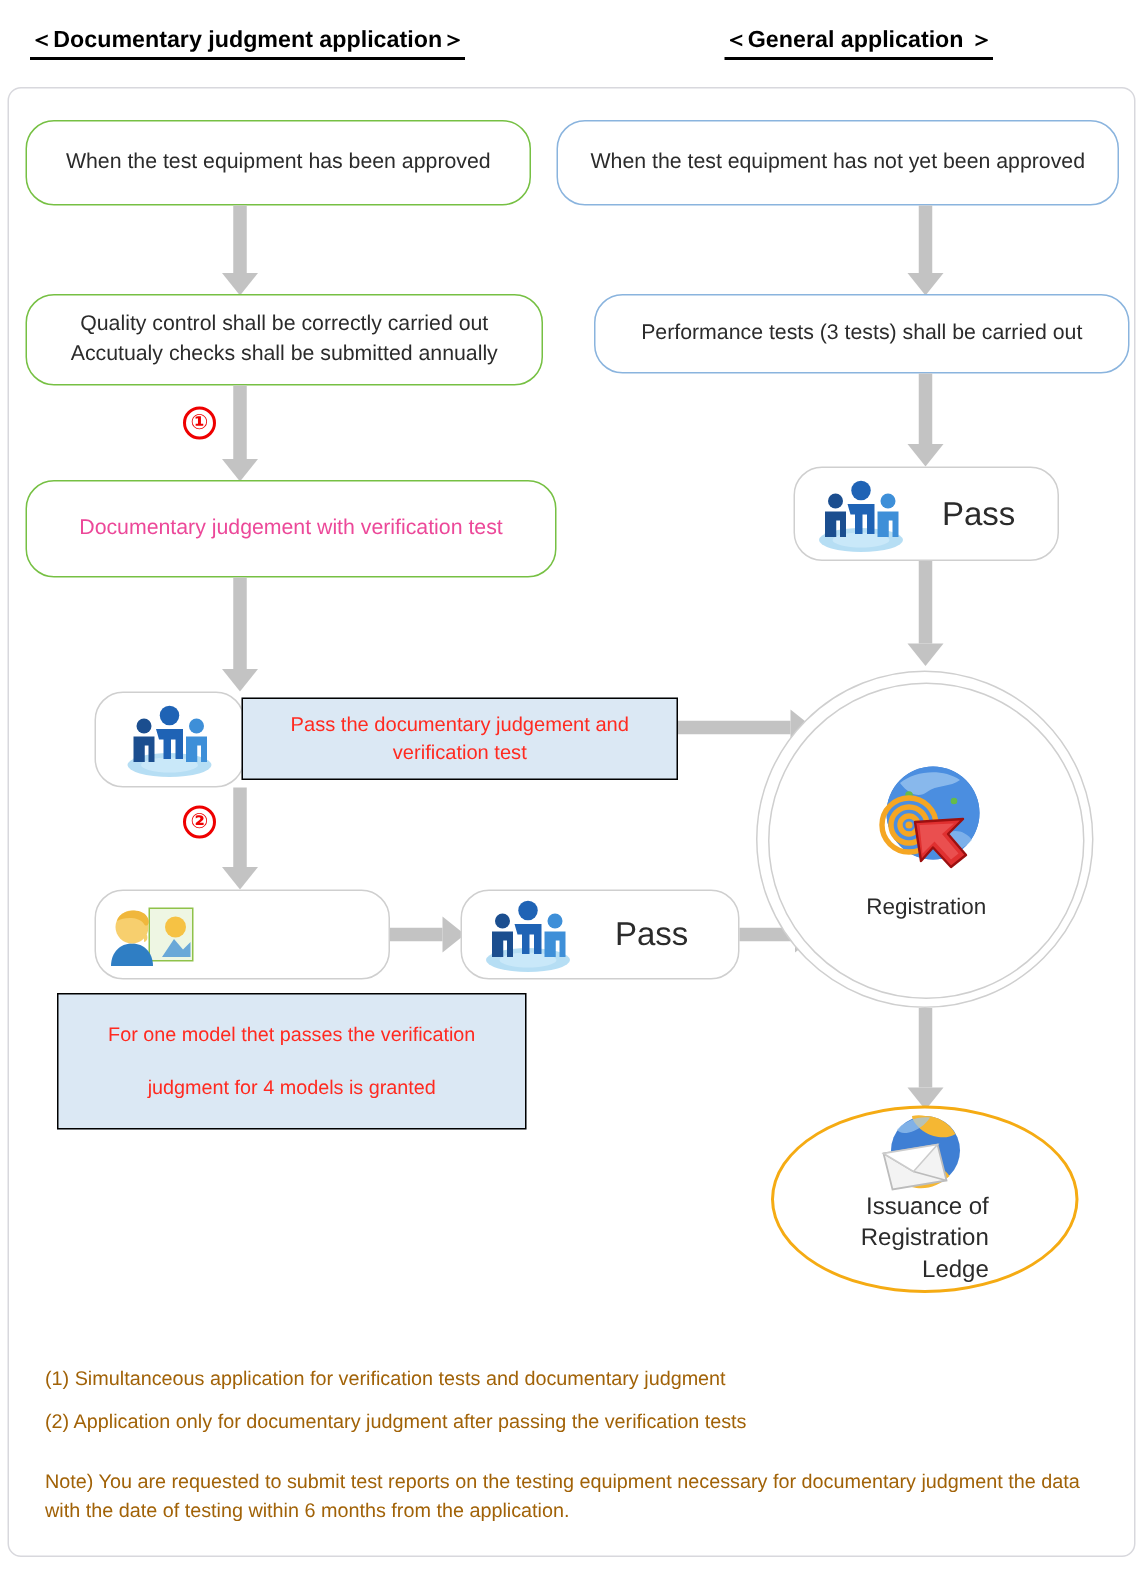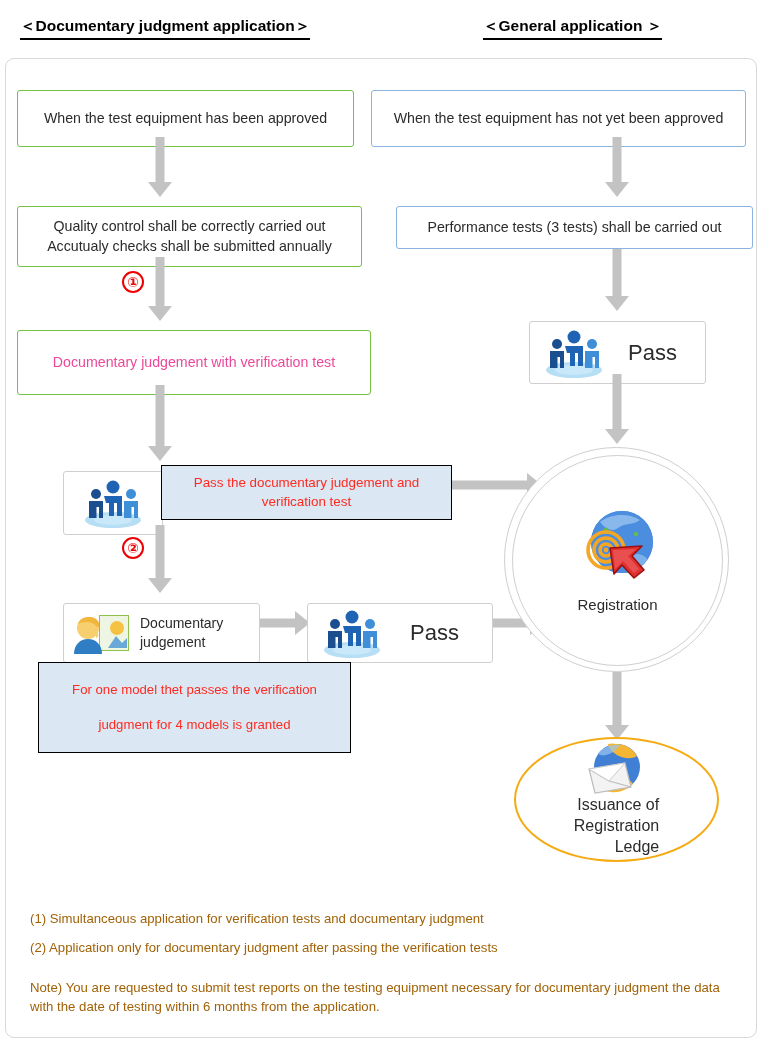--- a/index.html
+++ b/index.html
@@ -18,23 +18,23 @@
   }
 
   
   #outer-frame{
     left:5px;top:58px;width:752px;height:980px;
     border:1px solid #d8d8dd;border-radius:9px;background:#fff;
   }
 
   
   .box{
-    border-radius:3px;background:#fff;
+    border-radius:19px;background:#fff;
     display:flex;align-items:center;justify-content:center;
-    text-align:center;line-height:1.35;margin-top:10px;
+    text-align:center;line-height:1.35;
   }
   .box-green{border:1.6px solid #76c043;}
   .box-blue{border:1.6px solid #8ab4de;}
   .box-grey{border:1.2px solid #cfcfcf;}
   .txt-dark{color:#2b2b2b;}
   .txt-red{color:#ec4899;}
 
   
   .callout{
     border:1.4px solid #000;background:#dbe8f4;
@@ -162,24 +162,20 @@
   <svg class="icon-doc" width="64" height="50" viewBox="0 0 64 50" style="flex:0 0 auto;">
     <rect x="30" y="8" width="28" height="34" fill="#ffffff" stroke="#8fc24a" stroke-width="2"></rect>
     <path d="M30 8 L58 8 L58 42 L30 42z" fill="#eef6e3"></path>
     <circle cx="47" cy="20" r="7" fill="#f6c244"></circle>
     <path d="M38 40 l8-12 6 7 5-5 v10z" fill="#6aa8d8"></path>
     <path d="M4 46c0-9 6-15 14-15s14 6 14 15z" fill="#2f7ec4"></path>
     <circle cx="18" cy="20" r="11" fill="#f7cf6e"></circle>
     <path d="M8 16c2-8 18-10 21-1 1 4-2 5-3 3-3-5-13-5-18-2z" fill="#f0b73c"></path>
     <path d="M26 24c3 0 3 6 0 6z" fill="#f7cf6e"></path>
   </svg>
-  <span class="txt-dark" style="font-size:14px;text-align:left;padding-left:6px;line-height:1.35;">
-    <span>Documentary</span><br>
-    <span>judgement</span>
-  </span>
 </div>
 
 <div class="abs arr-h" style="left:260px;top:611px;width:50px;height:24px;">
   <div class="shaft" style="width:35px;"></div>
     <div class="head"></div>
 </div>
 
 <div class="abs box box-grey" style="left:307px;top:593px;width:186px;height:60px;justify-content:flex-start;padding-left:8px;">
   <svg class="icon-people" width="72" height="52" viewBox="0 0 72 52" style="flex:0 0 auto;">
     <ellipse cx="36" cy="43" rx="28" ry="8" fill="#a9d8f2" opacity="0.85"></ellipse>
@@ -209,21 +205,21 @@
 
 <div class="abs box box-blue" style="left:371px;top:80px;width:375px;height:57px;font-size:14.2px;justify-content:center;">
   <span class="txt-dark">When the test equipment has not yet been approved</span>
 </div>
 
 <div class="abs arr-v" style="left:605px;top:137px;width:24px;height:60px;">
   <div class="shaft" style="height:45px;"></div>
     <div class="head"></div>
 </div>
 
-<div class="abs box box-blue" style="left:396px;top:196px;width:357px;height:43px;font-size:14.2px;">
+<div class="abs box box-blue" style="left:396px;top:196px;width:357px;height:53px;font-size:14.2px;">
   <span class="txt-dark">Performance tests (3 tests) shall be carried out</span>
 </div>
 
 <div class="abs arr-v" style="left:605px;top:249px;width:24px;height:62px;">
   <div class="shaft" style="height:47px;"></div>
     <div class="head"></div>
 </div>
 
 <div class="abs box box-grey" style="left:529px;top:311px;width:177px;height:63px;justify-content:flex-start;padding-left:8px;">
   <svg class="icon-people" width="72" height="52" viewBox="0 0 72 52" style="flex:0 0 auto;">

